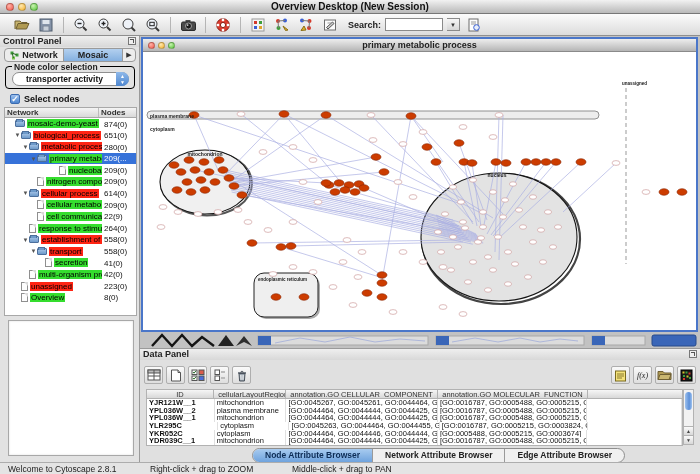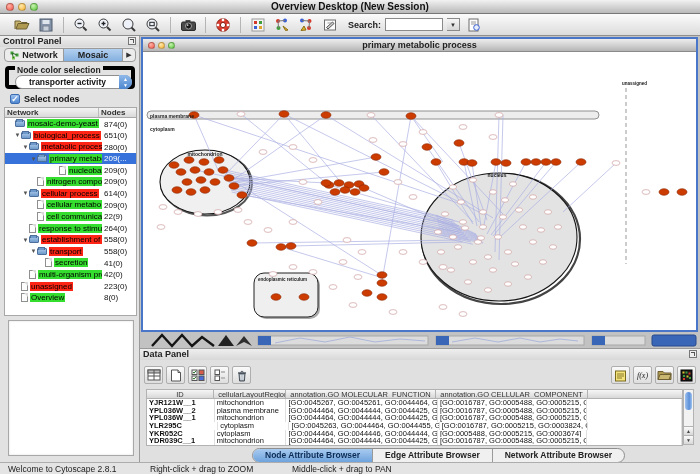--- a/index.html
+++ b/index.html
@@ -37,21 +37,21 @@
   .float-ic::after { content:""; position:absolute; right:1px; top:1px; width:3px; height:3px; border-top:1px solid #555; border-right:1px solid #555; }
 
   #cp-tabs { position:absolute; left:4px; top:12px; width:132px; height:14px; display:flex;
     border:1px solid #9a9a9a; border-radius:4px; background:#ececec; overflow:hidden; }
   .cp-tab { flex:1; display:flex; align-items:center; justify-content:center; gap:3px;
     font-size:9px; font-weight:bold; color:#222; border-right:1px solid #9a9a9a; }
   .cp-tab.sel { background:linear-gradient(#b3d0ef,#84b0e0); }
   .cp-tab-arrow { width:12px; display:flex; align-items:center; justify-content:center; font-size:7px; color:#333; }
 
   #group-box { position:absolute; left:5px; top:30px; width:130px; height:23px;
-    border:4px solid #000000; border-radius:4px; }
+    border:1px solid #000000; border-radius:4px; }
   #group-title { position:absolute; left:6px; top:-5px; background:#e2e2e2; padding:0 2px;
     font-size:8.5px; font-weight:bold; color:#222; }
   #combo { position:absolute; left:6px; top:5px; width:117px; height:14px; background:#fff;
     border:1px solid #8f8f8f; border-radius:7px; display:flex; align-items:center; }
   #combo-text { flex:1; text-align:center; font-size:8.5px; font-weight:bold; color:#111; white-space:nowrap; overflow:hidden;}
   #combo-btn { width:13px; height:14px; border-radius:0 7px 7px 0; margin-right:-1px;
     background:linear-gradient(#8fb9ea,#4d86cf); color:#fff; font-size:5px; line-height:6px; text-align:center; padding-top:1px;}
 
   #cb-row { position:absolute; left:10px; top:58px; display:flex; align-items:center; gap:4px; }
   #cb-box { width:10px; height:10px; border-radius:2px; border:1px solid #3b6bb0;
@@ -757,22 +757,22 @@
           <rect x="9" y="8" width="2" height="2" fill="#3f9e3a"></rect>
           <rect x="3" y="9" width="2" height="2" fill="#d43a2a"></rect>
         </svg>
     </div>
   </div>
 
   <div id="dp-table">
     <div id="dp-thead">
         <div class="th" style="width: 68px;">ID</div>
         <div class="th" style="width: 72px;">_cellularLayoutRegion</div>
+        <div class="th" style="width: 152px;">annotation.GO CELLULAR_COMPONENT</div>
         <div class="th" style="width: 150px;">annotation.GO MOLECULAR_FUNCTION</div>
-        <div class="th" style="width: 152px;">annotation.GO CELLULAR_COMPONENT</div>
         <div class="th" style="width: 95px;"></div>
       </div>
     <div id="dp-tbody">
         <div class="tr">
           <div class="td c0" style="width: 68px;">YJR121W__1</div>
           <div class="td c1" style="width: 72px;">mitochondrion</div>
           <div class="td c2" style="width: 152px;">[GO:0045267, GO:0045261, GO:0044464, G...</div>
           <div class="td c3" style="width: 150px;">[GO:0016787, GO:0005488, GO:0005215, G...</div>
           <div class="td c4" style="width: 95px;"></div>
         </div>
@@ -814,22 +814,22 @@
       </div>
   </div>
   <div id="dp-scroll">
     <div id="dp-thumb"></div>
     <div class="scroll-btn" id="dp-up">▲</div>
     <div class="scroll-btn" id="dp-dn">▼</div>
   </div>
 
   <div id="dp-tabs">
       <div class="dp-tab sel">Node Attribute Browser</div>
+      <div class="dp-tab">Network Attribute Browser</div>
       <div class="dp-tab">Edge Attribute Browser</div>
-      <div class="dp-tab">Network Attribute Browser</div>
     </div>
 </div>
 
 <div id="status-bar">
   <span id="st0">Welcome to Cytoscape 2.8.1</span>
   <span id="st1">Right-click + drag to ZOOM</span>
   <span id="st2">Middle-click + drag to PAN</span>
 </div>
 
 </body></html>

